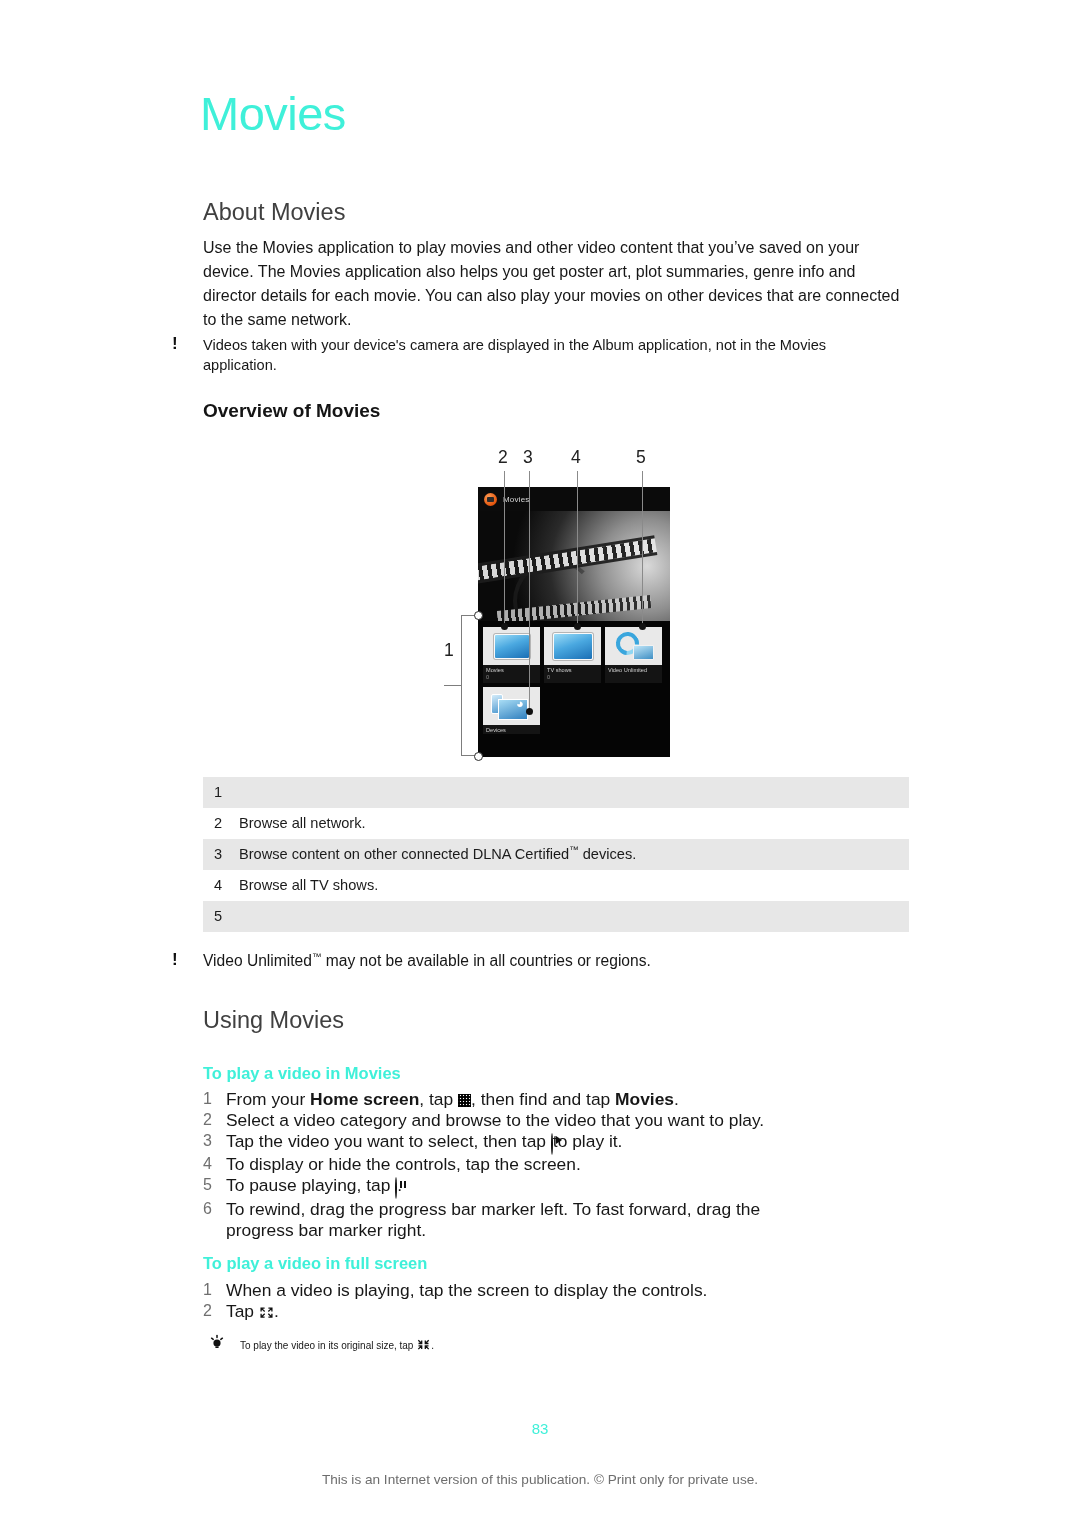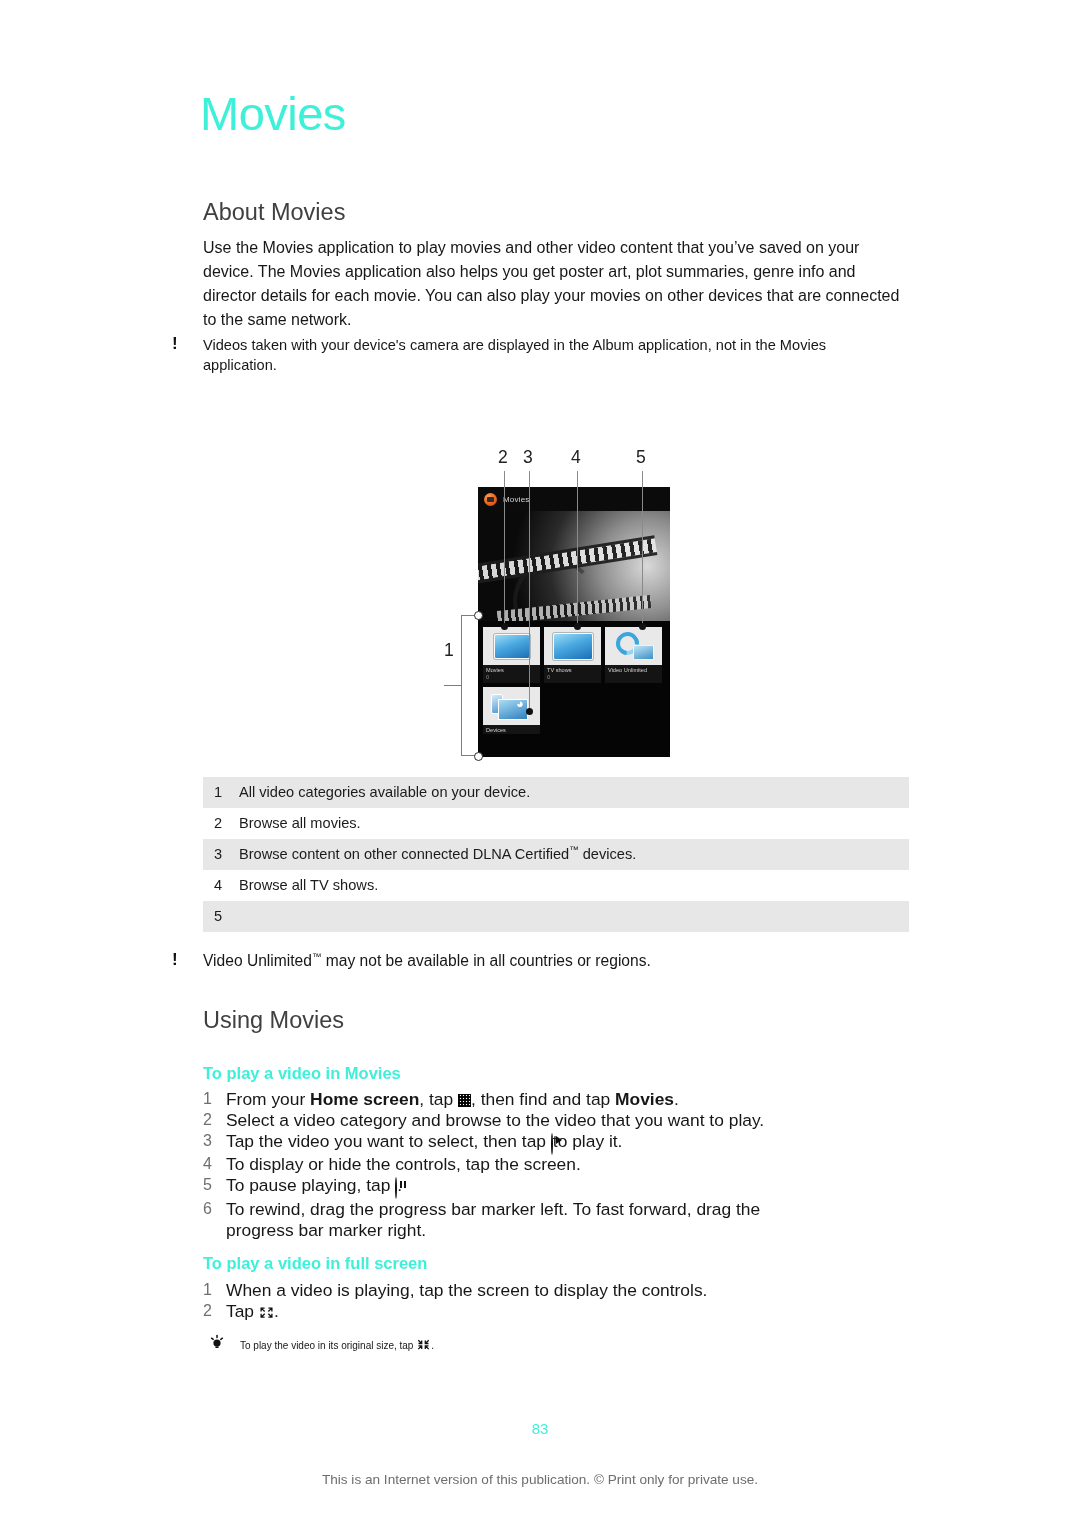--- a/index.html
+++ b/index.html
@@ -235,20 +235,23 @@
     <p class="body">Use the Movies application to play movies and other video content that you’ve saved on your device. The Movies application also helps you get poster art, plot summaries, genre info and director details for each movie. You can also play your movies on other devices that are connected to the same network.</p>
   </div>
 
   <div class="col" style="top:335px; width:690px;">
     <div class="note">
       <span class="bang">!</span>
       <span>Videos taken with your device's camera are displayed in the Album application, not in the Movies application.</span>
     </div>
   </div>
 
+  <div class="col" style="top:400px;">
+    <h3 class="sub">Overview of Movies</h3>
+  </div>
 
   <div class="figure">
 
     <div class="callnum" style="left:58px; top:2px;">2</div>
     <div class="callnum" style="left:83px; top:2px;">3</div>
     <div class="callnum" style="left:131px; top:2px;">4</div>
     <div class="callnum" style="left:196px; top:2px;">5</div>
     <div class="callnum" style="left:4px; top:195px;">1</div>
 
     <div class="device">
@@ -315,25 +318,24 @@
 
     <div class="bracket" style="left:21px; top:170px; width:18px; height:141px;"></div>
     <div class="leader" style="left:4px; top:240px; width:18px; height:1px; background:#7d7d7d;"></div>
     <div class="ring" style="left:34px; top:166px;"></div>
     <div class="ring" style="left:34px; top:307px;"></div>
   </div>
 
   <div class="legend">
     <div class="lrow shade">
       <span class="lnum">1</span>
-      <span class="ltext">All video categories available on your device.</span>
     </div>
     <div class="lrow">
       <span class="lnum">2</span>
-      <span class="ltext">Browse all movies.</span>
+      <span class="ltext">Browse all network.</span>
     </div>
     <div class="lrow shade">
       <span class="lnum">3</span>
       <span class="ltext">Browse content on other connected DLNA Certified<sup class="tm">™</sup> devices.</span>
     </div>
     <div class="lrow">
       <span class="lnum">4</span>
       <span class="ltext">Browse all TV shows.</span>
     </div>
     <div class="lrow shade">

